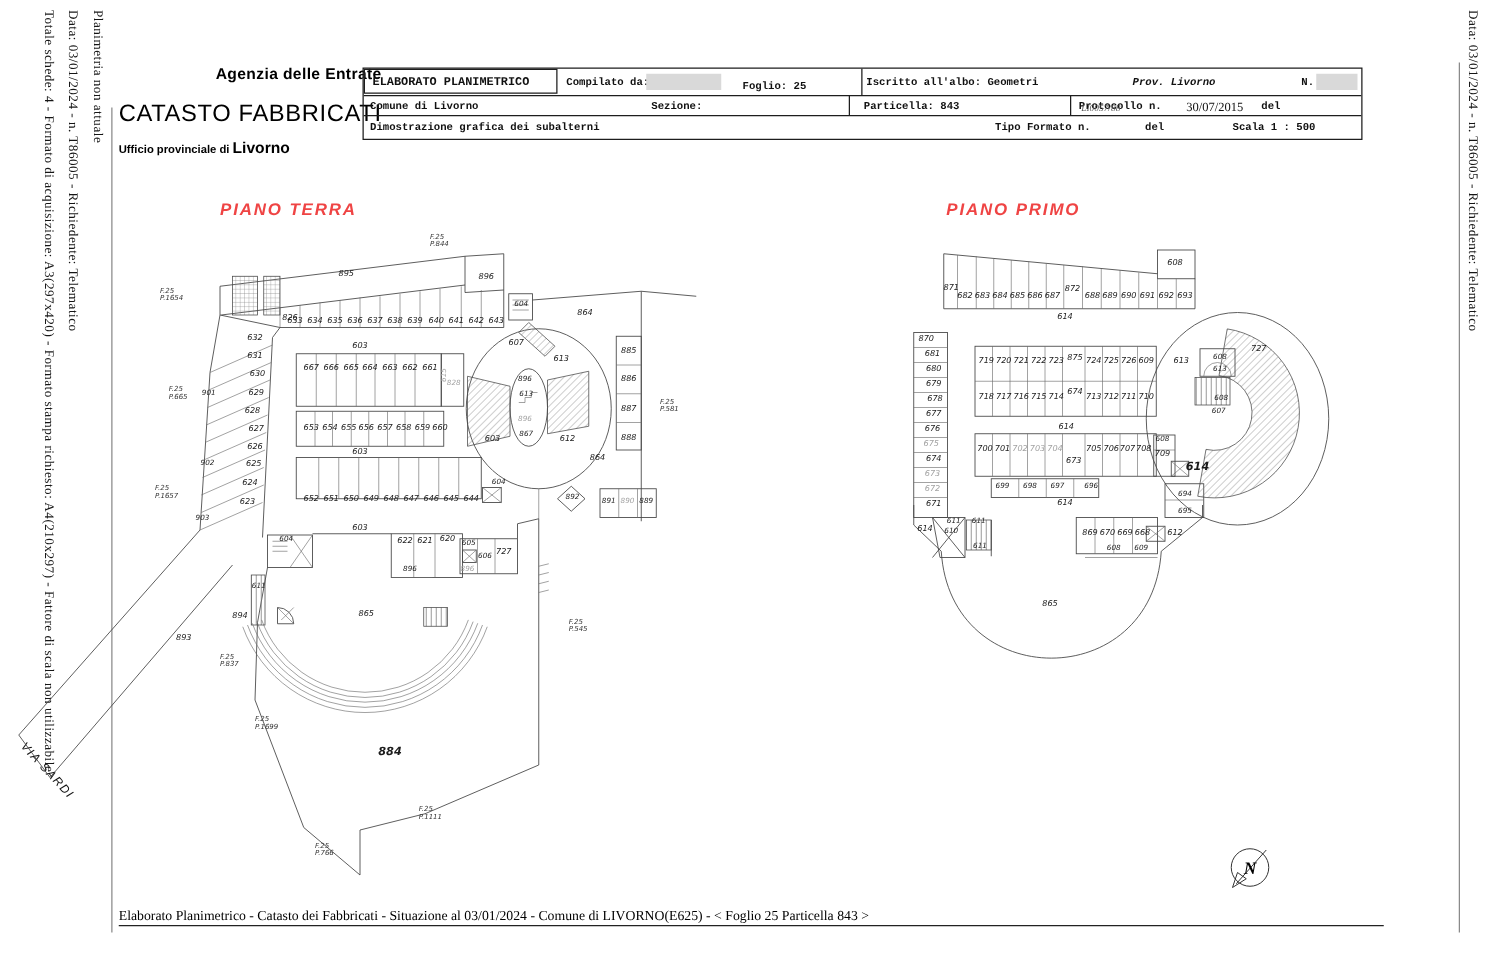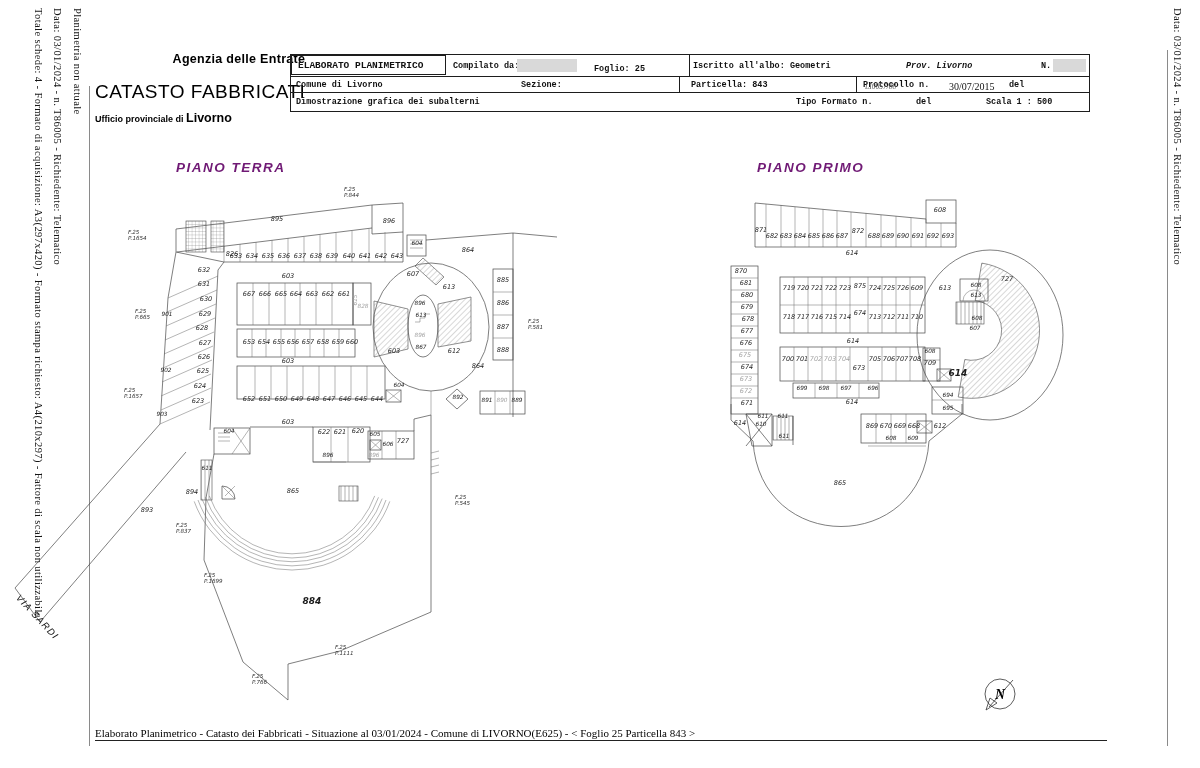--- a/index.html
+++ b/index.html
@@ -18,21 +18,21 @@
   #formtable{position:absolute;left:290px;top:54px;width:798px;height:56px;
              border:1.2px solid #1d1d1d;font-family:"Liberation Mono",monospace;color:#111;}
   #formtable .cell{position:absolute;font-size:8.5px;font-weight:bold;white-space:nowrap;}
   #formtable .hline{position:absolute;left:0;width:100%;height:1px;background:#1d1d1d;}
   #formtable .vline{position:absolute;width:1px;background:#1d1d1d;}
   #formtable .redact{position:absolute;background:#d9d9d9;}
   #formtable .serifval{font-family:Liberation Serif, serif;font-weight:normal;font-size:10px;}
   #formtable .overlap{position:absolute;font-family:"Liberation Serif",serif;font-size:7.5px;
                       color:#555;font-style:italic;}
   .plan-title{position:absolute;font:italic 600 13.5px "Liberation Sans",sans-serif;
-              letter-spacing:1.5px;color:#701a75;}
+              letter-spacing:1.5px;color:#ef4444;}
   #street{position:absolute;left:22px;top:592px;transform:rotate(47deg);transform-origin:left top;
           font:italic 9.5px "Liberation Sans",sans-serif;letter-spacing:1.2px;color:#111;}
   #footer{position:absolute;left:95px;top:727px;width:1012px;font:11px "Liberation Serif",serif;
           color:#000;border-bottom:1.1px solid #222;padding-bottom:1px;white-space:nowrap;}
   
   .lbl{font:italic 6.5px "DejaVu Sans",sans-serif;fill:#1b1b1b;text-anchor:middle;}
   .sm{font-size:5.8px;}
   .big{font-size:9px;font-weight:bold;}
   .gray{fill:#a3a3a3;}
   .ann{font-size:5.6px;fill:#333;text-anchor:start;}

